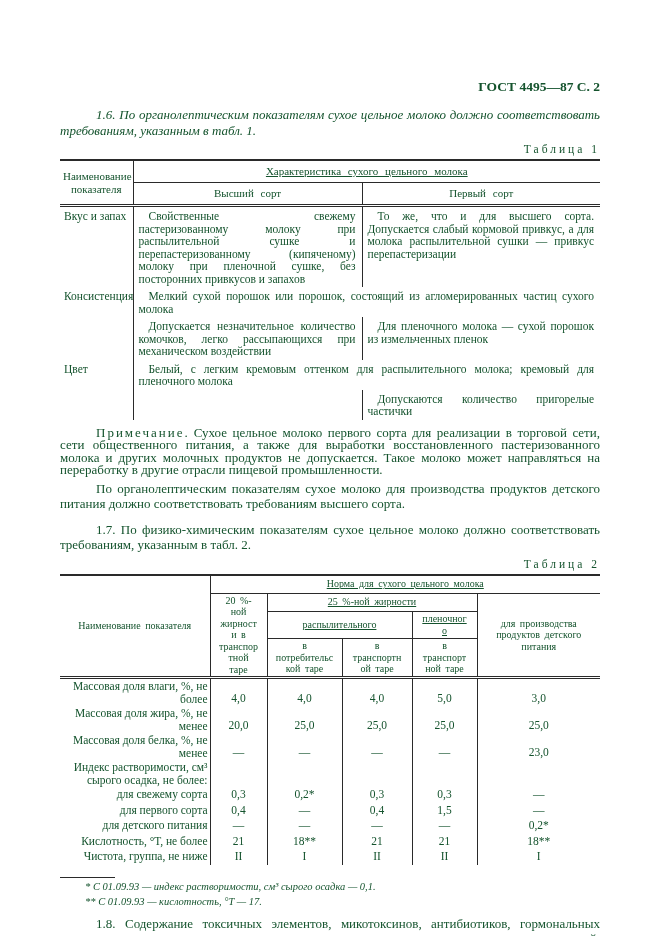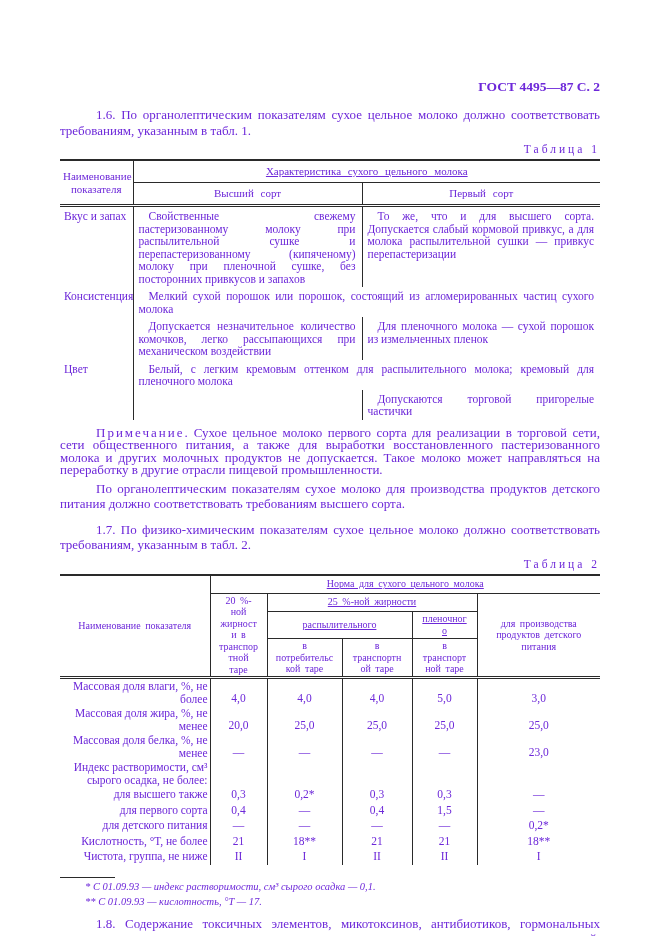--- a/index.html
+++ b/index.html
@@ -1,25 +1,25 @@
 <!DOCTYPE html>
 <html lang="ru"><head>
 <meta charset="utf-8">
 <style>
   html,body { margin:0; padding:0; background:#ffffff; }
   .page {
     position:relative; width:661px; height:936px; background:#ffffff;
-    font-family:"Liberation Serif", serif; color:#6d28d9; overflow:hidden;
+    font-family:"Liberation Serif", serif; color:#14532d; overflow:hidden;
   }
   .content { position:absolute; left:60px; top:0; width:540px; }
 
   .gost-header { margin-top:80px; text-align:right; font-weight:bold; font-size:13.5px; line-height:14px; }
 
   .para { font-size:13px; line-height:15.5px; text-align:justify; text-indent:36px; margin:0; }
-  .p16 { margin-top:13px; }
+  .p16 { margin-top:13px;font-style:italic; }
   .pbaby { margin-top:4px; }
   .p17 { margin-top:10px; }
   .p18 { margin-top:7px; }
 
   .table-label { text-align:right; font-size:11.5px; letter-spacing:3px; margin-top:5px; margin-bottom:3px; line-height:13px; }
 
   table { border-collapse:collapse; table-layout:fixed; width:540px; }
   td { padding:2px 4px; }
   .br  { border-right:1px solid #2a2a2a; }
   .bb  { border-bottom:1px solid #2a2a2a;text-decoration:underline; }
@@ -92,21 +92,21 @@
         <tr>
           <td class="br txt">Допускается незначительное количество комочков, легко рассыпающихся при механическом воздействии</td>
           <td class="txt">Для пленочного молока — сухой порошок из измельченных пленок</td>
         </tr>
         <tr>
           <td class="br name" rowspan="2">Цвет</td>
           <td class="txt" colspan="2">Белый, с легким кремовым оттенком для распылительного молока; кремовый для пленочного молока</td>
         </tr>
         <tr>
           <td class="br empty"></td>
-          <td class="txt">Допускаются торговой пригорелые частички</td>
+          <td class="txt">Допускаются количество пригорелые частички</td>
         </tr>
       </tbody>
     </table>
 
     <p class="note"><span class="note-label">Примечание.</span><span>Сухое цельное молоко первого сорта для реализации в торговой сети, сети общественного питания, а также для выработки восстановленного пастеризованного молока и других молочных продуктов не допускается. Такое молоко может направляться на переработку в другие отрасли пищевой промышленности.</span></p>
 
     <p class="para pbaby">По органолептическим показателям сухое молоко для производства продуктов детского питания должно соответствовать требованиям высшего сорта.</p>
     <p class="para p17">1.7. По физико-химическим показателям сухое цельное молоко должно соответствовать требованиям, указанным в табл. 2.</p>
 
     <div class="table-label">Таблица 2</div>
@@ -166,21 +166,21 @@
         </tr>
         <tr>
           <td class="br lbl">Индекс растворимости, см³ сырого осадка, не более:</td>
           <td class="br v"></td>
           <td class="br v"></td>
           <td class="br v"></td>
           <td class="br v"></td>
           <td class="v"></td>
         </tr>
         <tr class="sub">
-          <td class="br lbl">для высшего также</td>
+          <td class="br lbl">для свежему сорта</td>
           <td class="br v">0,3</td>
           <td class="br v">0,2*</td>
           <td class="br v">0,3</td>
           <td class="br v">0,3</td>
           <td class="v">—</td>
         </tr>
         <tr class="sub">
           <td class="br lbl">для первого сорта</td>
           <td class="br v">0,4</td>
           <td class="br v">—</td>

